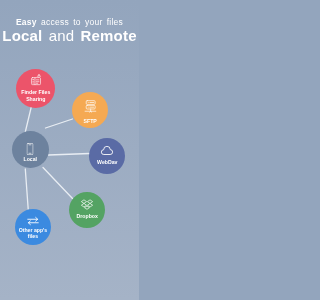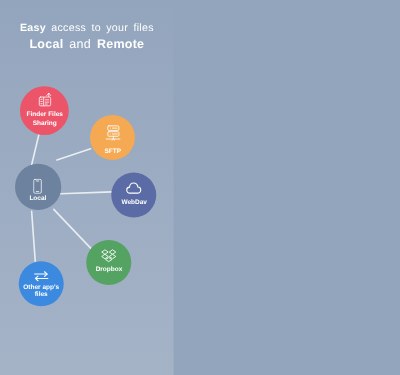--- a/index.html
+++ b/index.html
@@ -1,21 +1,21 @@
 <!DOCTYPE html>
 <html><head>
 <meta charset="utf-8">
 <style>
   html,body{margin:0;padding:0;width:139px;height:300px;overflow:hidden;background:#93a5bd;}
   body{font-family:"Liberation Sans",sans-serif;}
   .stage{position:relative;width:139px;height:300px;overflow:hidden;
          background:linear-gradient(180deg,#93a5bd 0%,#9cacc2 50%,#a5b3c7 100%);}
   .head{position:absolute;left:0;top:15.5px;width:139px;text-align:center;color:#fff;}
   .l1{font-size:8.5px;line-height:13.5px;word-spacing:1.6px;letter-spacing:0.25px;white-space:nowrap;}
-  .l2{font-size:10px;line-height:13px;word-spacing:1.8px;letter-spacing:0.2px;white-space:nowrap;}
+  .l2{font-size:15px;line-height:13px;word-spacing:1.8px;letter-spacing:0.2px;white-space:nowrap;}
   .b{font-weight:bold;}
   svg.lines{position:absolute;left:0;top:0;width:139px;height:300px;}
   .node{position:absolute;border-radius:50%;color:#fff;box-sizing:border-box;}
   .nico{display:block;position:absolute;left:50%;transform:translateX(-50%);}
   .lbl{position:absolute;left:0;width:100%;font-size:5.2px;font-weight:bold;text-align:center;line-height:6.6px;white-space:pre;}
   #n-finder .nico{top:4.6px;}  #n-finder .lbl{top:20.5px;}
   #n-sftp .nico{top:8.8px;}    #n-sftp .lbl{top:26.2px;}
   #n-local .nico{top:12.1px;}   #n-local .lbl{top:25.3px;}
   #n-webdav .nico{top:6px;}    #n-webdav .lbl{top:21px;}
   #n-dropbox .nico{top:5.5px;} #n-dropbox .lbl{top:21px;}

